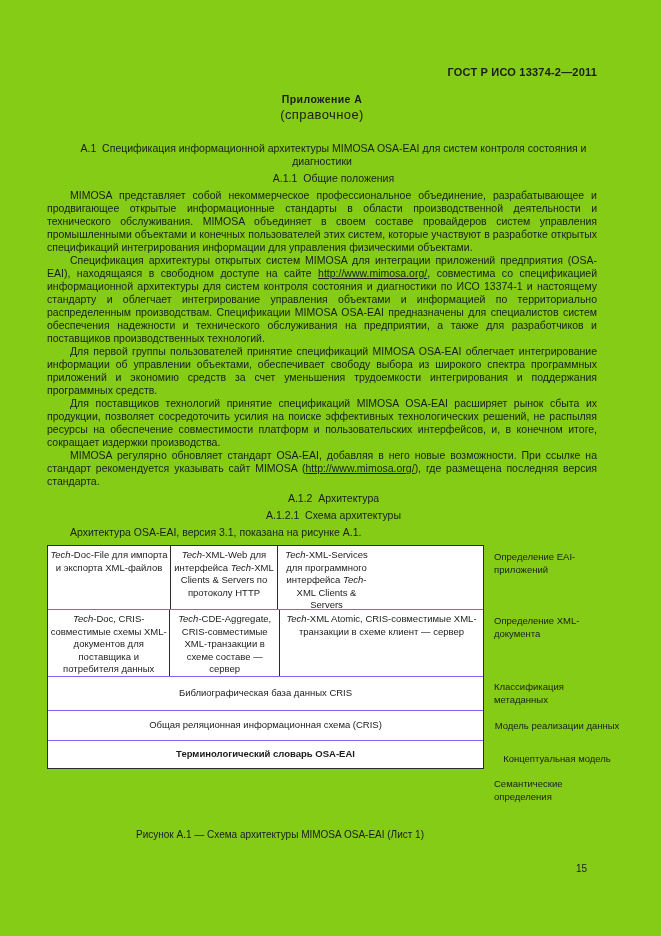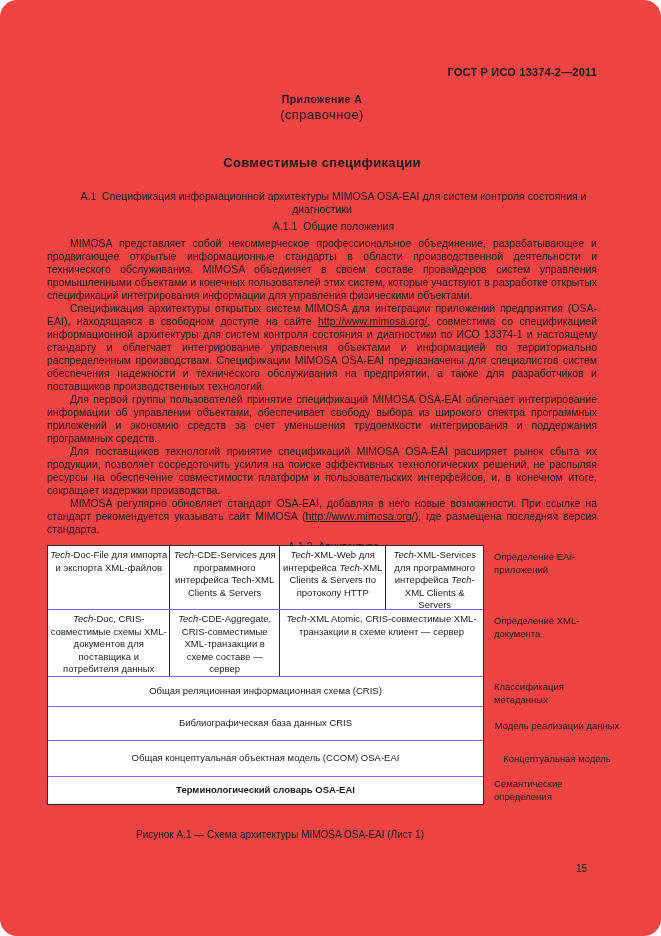--- a/index.html
+++ b/index.html
@@ -1,17 +1,17 @@
 <!DOCTYPE html>
 <html><head>
 <meta charset="utf-8">
 <style>
   html,body { margin:0; padding:0; background:#ffffff; }
   body { width:661px; height:936px; font-family:"Liberation Sans","DejaVu Sans",sans-serif; color:#1c1c1c; }
-  .page { position:relative; width:661px; height:936px; background:#ef4444; overflow:hidden;border-radius:17px; }
+  .page { position:relative; width:661px; height:936px; background:#84cc16; overflow:hidden; }
 
   .textcol { position:absolute; left:47px; top:0; width:550px; }
   .doc-header { margin-top:66px; text-align:right; font-weight:bold; font-size:11px; letter-spacing:0.2px; }
   .annex-name { margin-top:15px; text-align:center; font-weight:bold; font-size:10.5px; letter-spacing:0.4px; }
   .annex-type { margin-top:2px; text-align:center; font-size:13px; letter-spacing:0.4px; }
   .main-title { margin-top:33px; text-align:center; font-weight:bold; font-size:13px; letter-spacing:0.3px; }
   #doc-content { margin-top:20px; font-size:10.5px; line-height:13px; }
   .heading { font-weight:normal; text-indent:23px; text-align:center; margin:4px; }
   .para { text-indent:23px; text-align:justify; margin:0; }
   .it { font-style:italic; }
@@ -34,75 +34,66 @@
   .page-number { position:absolute; top:863px; right:74px; font-size:10px; }
 </style>
 </head>
 <body>
 
 <div class="page">
   <div class="textcol">
     <div class="doc-header">ГОСТ Р ИСО 13374-2—2011</div>
     <div class="annex-name">Приложение А</div>
     <div class="annex-type">(справочное)</div>
-    <div class="main-title">Совместимые спецификации</div>
     <div id="doc-content">
         <div class="heading"><span>А.1&nbsp; Спецификация информационной архитектуры MIMOSA OSA-EAI для систем контроля состояния и диагностики</span></div>
         <div class="heading"><span>А.1.1&nbsp; Общие положения</span></div>
         <div class="para"><span>MIMOSA представляет собой некоммерческое профессиональное объединение, разрабатывающее и продвигающее открытые информационные стандарты в области производственной деятельности и технического обслуживания. MIMOSA объединяет в своем составе провайдеров систем управления промышленными объектами и конечных пользователей этих систем, которые участвуют в разработке открытых спецификаций интегрирования информации для управления физическими объектами.</span></div>
         <div class="para"><span>Спецификация архитектуры открытых систем MIMOSA для интеграции приложений предприятия (OSA-EAI), находящаяся в свободном доступе на сайте </span><span class="lnk">http://www.mimosa.org/</span><span>, совместима со спецификацией информационной архитектуры для систем контроля состояния и диагностики по ИСО 13374-1 и настоящему стандарту и облегчает интегрирование управления объектами и информацией по территориально распределенным производствам. Спецификации MIMOSA OSA-EAI предназначены для специалистов систем обеспечения надежности и технического обслуживания на предприятии, а также для разработчиков и поставщиков производственных технологий.</span></div>
         <div class="para"><span>Для первой группы пользователей принятие спецификаций MIMOSA OSA-EAI облегчает интегрирование информации об управлении объектами, обеспечивает свободу выбора из широкого спектра программных приложений и экономию средств за счет уменьшения трудоемкости интегрирования и поддержания программных средств.</span></div>
         <div class="para"><span>Для поставщиков технологий принятие спецификаций MIMOSA OSA-EAI расширяет рынок сбыта их продукции, позволяет сосредоточить усилия на поиске эффективных технологических решений, не распыляя ресурсы на обеспечение совместимости платформ и пользовательских интерфейсов, и, в конечном итоге, сокращает издержки производства.</span></div>
         <div class="para"><span>MIMOSA регулярно обновляет стандарт OSA-EAI, добавляя в него новые возможности. При ссылке на стандарт рекомендуется указывать сайт MIMOSA (</span><span class="lnk">http://www.mimosa.org/</span><span>), где размещена последняя версия стандарта.</span></div>
         <div class="heading"><span>А.1.2&nbsp; Архитектура</span></div>
         <div class="heading"><span>А.1.2.1&nbsp; Схема архитектуры</span></div>
         <div class="para"><span>Архитектура OSA-EAI, версия 3.1, показана на рисунке А.1.</span></div>
       </div>
   </div>
 
   <div class="figure">
     <div class="fgrid" id="fig-grid">
         <div class="frow" style="height: 64px;">
           <div class="fcell" style="width: 123px;">
             <div class="ctext"><span class="it">Tech</span><span>-Doc-File для импорта и экспорта XML-файлов</span></div>
           </div>
-          <div class="fcell" style="width: 110px;">
-            <div class="ctext"><span class="it">Tech</span><span>-CDE-Services для программного интерфейса Tech-XML Clients &amp; Servers</span></div>
-          </div>
           <div class="fcell" style="width: 107px;">
             <div class="ctext"><span class="it">Tech</span><span>-XML-Web для интерфейса </span><span class="it">Tech</span><span>-XML Clients &amp; Servers по протоколу HTTP</span></div>
           </div>
           <div class="fcell last" style="width: 97px;">
             <div class="ctext"><span class="it">Tech</span><span>-XML-Services для программного интерфейса </span><span class="it">Tech</span><span>-XML Clients &amp; Servers</span></div>
           </div>
         </div>
         <div class="frow" style="height: 67px;">
           <div class="fcell" style="width: 123px;">
             <div class="ctext"><span class="it">Tech</span><span>-Doc, CRIS-совместимые схемы XML-документов для поставщика и потребителя данных</span></div>
           </div>
           <div class="fcell" style="width: 110px;">
             <div class="ctext"><span class="it">Tech</span><span>-CDE-Aggregate, CRIS-совместимые XML-транзакции в схеме составе — сервер</span></div>
           </div>
           <div class="fcell last" style="width: 204px;">
             <div class="ctext"><span class="it">Tech</span><span>-XML Atomic, CRIS-совместимые XML-транзакции в схеме клиент — сервер</span></div>
           </div>
         </div>
-        <div class="frow" style="height: 30px;">
-          <div class="fcell mid last" style="width: 437px;">
-            <div class="ctext"><span>Общая реляционная информационная схема (CRIS)</span></div>
-          </div>
-        </div>
         <div class="frow" style="height: 34px;">
           <div class="fcell mid last" style="width: 437px;">
             <div class="ctext"><span>Библиографическая база данных CRIS</span></div>
           </div>
         </div>
-        <div class="frow" style="height: 36px;">
+        <div class="frow" style="height: 30px;">
           <div class="fcell mid last" style="width: 437px;">
-            <div class="ctext"><span>Общая концептуальная объектная модель (CCOM) OSA-EAI</span></div>
+            <div class="ctext"><span>Общая реляционная информационная схема (CRIS)</span></div>
           </div>
         </div>
         <div class="frow" style="height: 27px;">
           <div class="fcell mid last" style="width: 437px;">
             <div class="ctext"><span>Терминологический словарь OSA-EAI</span></div>
           </div>
         </div>
       </div>
     <div class="flabels" id="fig-labels">
         <div class="flabel top" style="height: 64px;">Определение EAI-приложений</div>

